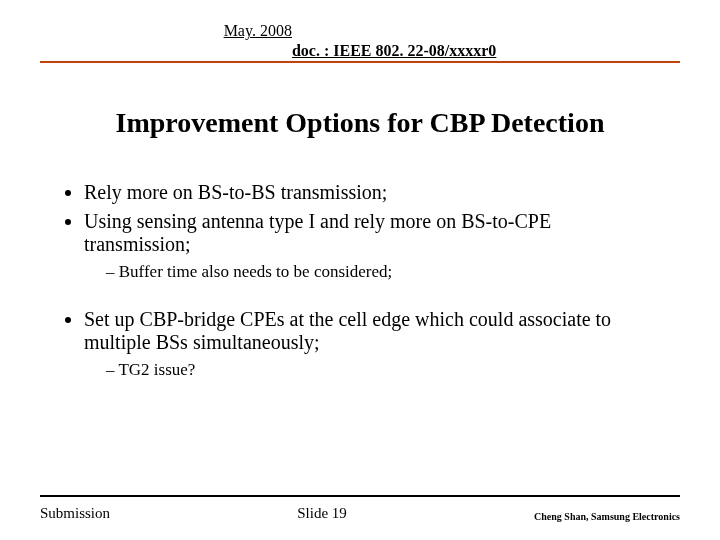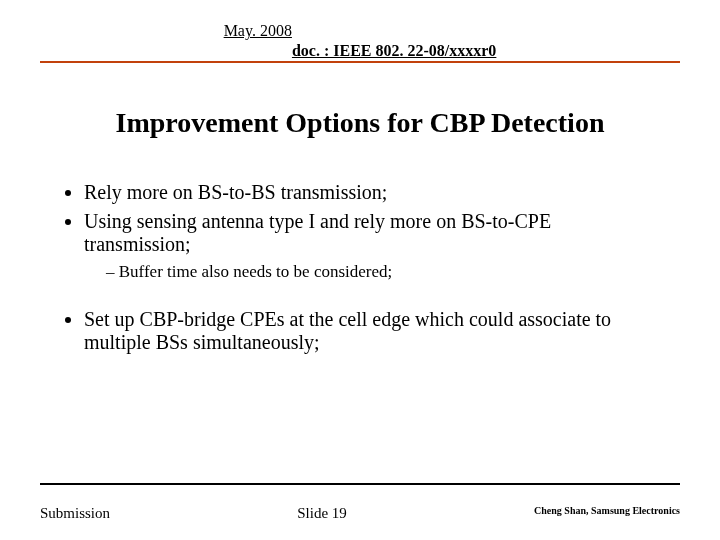--- a/index.html
+++ b/index.html
@@ -65,23 +65,23 @@
   ul.sub > li::before {
     content: "– ";
   }
   .footer-rule {
     border-top: 2px solid #000;
     margin-top: 4px;
   }
   .footer-row {
     display: flex;
     justify-content: space-between;
-    align-items: flex-start;
+    align-items: flex-end;
     font-size: 15px;
-    padding-top: 20px;
+    padding-top: 8px;
   }
   .footer-center {
     font-size: 15px;
   }
   .footer-right {
     font-size: 10px;
     font-weight: bold;
   }
 </style>
 </head>
@@ -102,20 +102,23 @@
         <span>Rely more on BS-to-BS transmission;</span>
       </li>
       <li>
         <span>Using sensing antenna type I and rely more on BS-to-CPE transmission;</span>
         <ul class="sub">
           <li>Buffer time also needs to be considered;</li>
         </ul>
       </li>
       <li>
         <span>Set up CBP-bridge CPEs at the cell edge which could associate to multiple BSs simultaneously;</span>
+        <ul class="sub">
+          <li>TG2 issue?</li>
+        </ul>
       </li>
     </ul>
   </div>
 
   <div>
     <div class="footer-rule"></div>
     <div class="footer-row">
       <span>Submission</span>
       <span class="footer-center">Slide 19</span>
       <span class="footer-right">Cheng Shan, Samsung Electronics</span>

